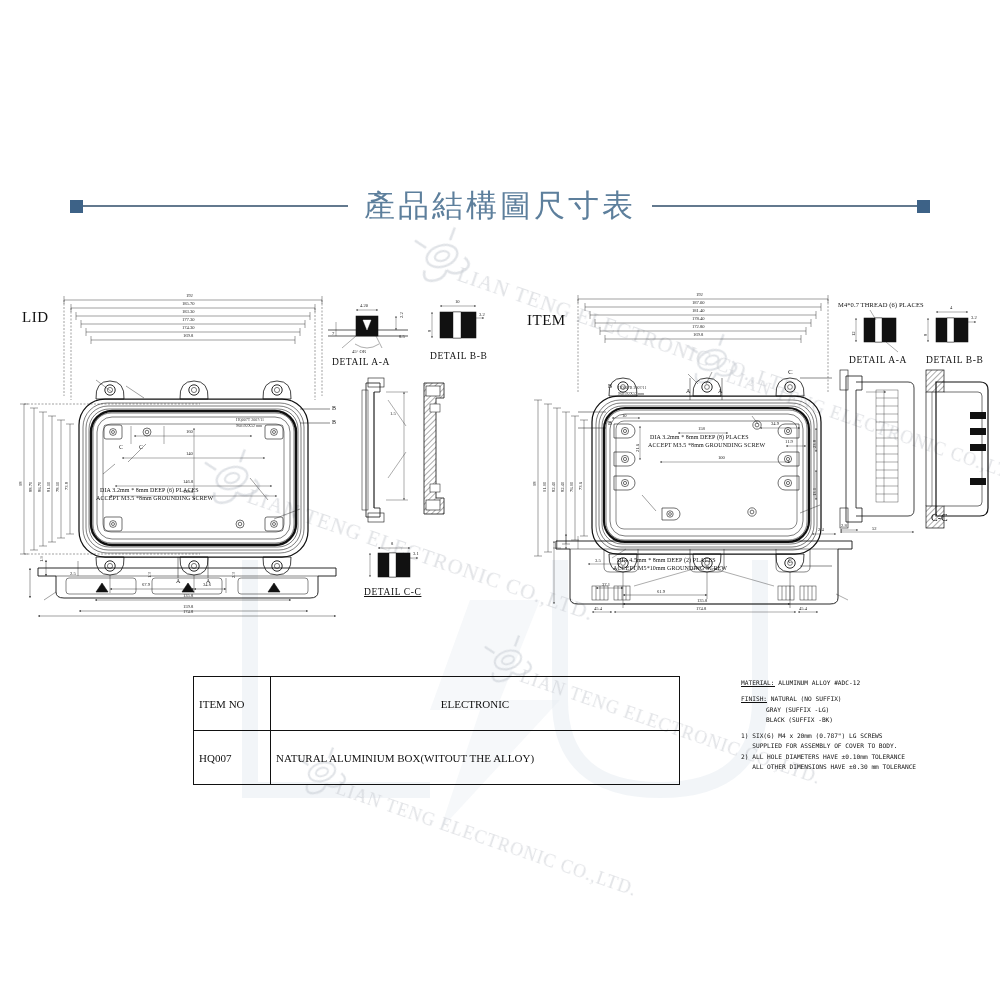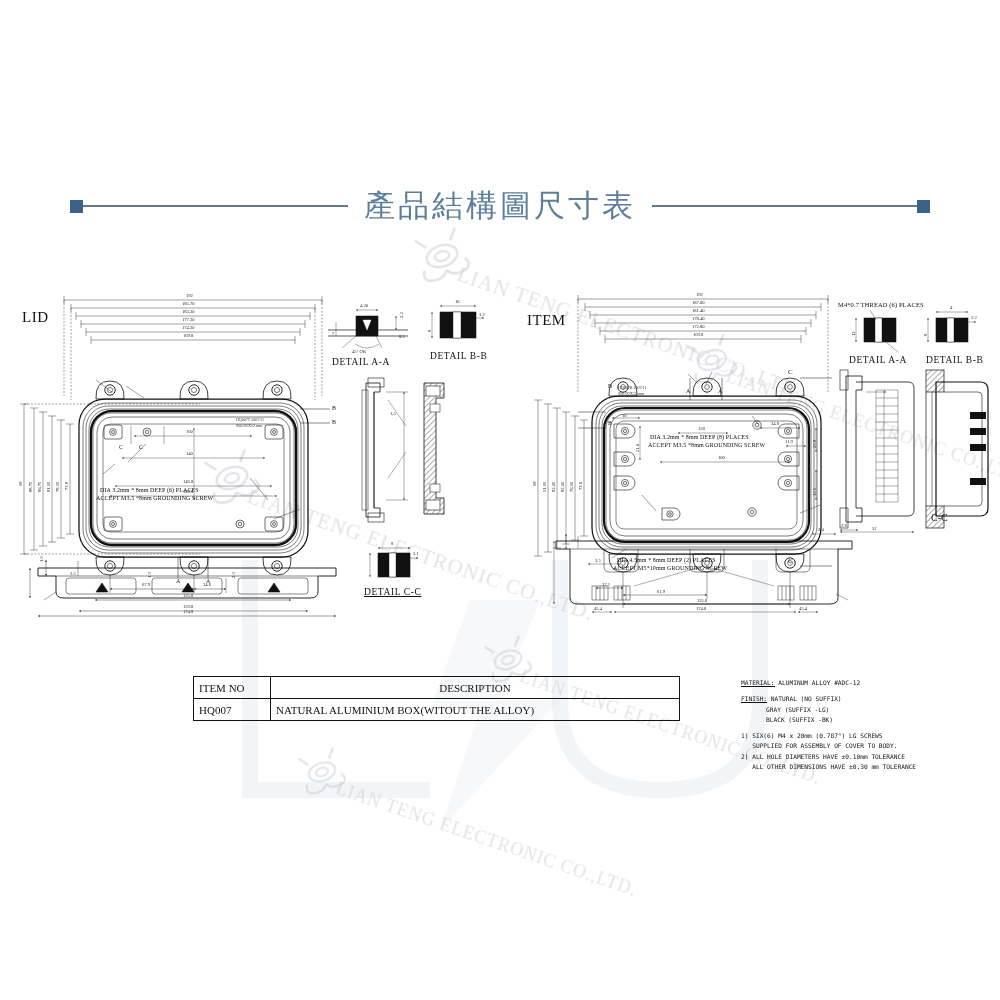--- a/index.html
+++ b/index.html
@@ -42,21 +42,21 @@
   .lbl-dim{font-size:4.6px;letter-spacing:0;color:#222;}
   .lbl-tiny{font-size:4px;color:#333;}
   .lbl-cc{font-size:10px;}
 
   
   .item-table{
     position:absolute;left:193px;top:676px;border-collapse:collapse;
     font-family:"Liberation Serif", serif;background:transparent;
   }
   .item-table td,.item-table th{
-    border:1px solid #111;padding:2px 5px;font-size:11px;color:#111;
+    border:1px solid #111;padding:18px 5px;font-size:11px;color:#111;
     font-weight:400;text-align:left;height:17px;
   }
   .item-table .c-item{width:66px;}
   .item-table .c-desc{width:398px;}
   .item-table .th-desc{text-align:center;}
 
   
   .notes{position:absolute;left:741px;top:678px;width:230px;
     font-family:"DejaVu Sans Mono", monospace;font-size:6.2px;color:#111;line-height:1.5;}
   .notes .u{border-bottom:1px solid #111;}
@@ -717,21 +717,21 @@
     <div class="lbl lbl-dim" style="left:608px;top:383px;font-size:6px;">B</div>
     <div class="lbl lbl-dim" style="left:608px;top:420px;font-size:6px;">B</div>
     <div class="lbl lbl-dim" style="left:788px;top:369px;font-size:7px;">C</div>
     <div class="lbl lbl-dim" style="left:788px;top:558px;font-size:7px;">C</div>
   </div>
 
   <table class="item-table">
     <thead>
       <tr>
         <th class="c-item">ITEM NO</th>
-        <th class="c-desc th-desc">DESCRIPTION</th>
+        <th class="c-desc th-desc">ELECTRONIC</th>
       </tr>
     </thead>
     <tbody>
       <tr>
         <td class="c-item">HQ007</td>
         <td class="c-desc">NATURAL ALUMINIUM BOX(WITOUT THE ALLOY)</td>
       </tr>
     </tbody>
   </table>
 

